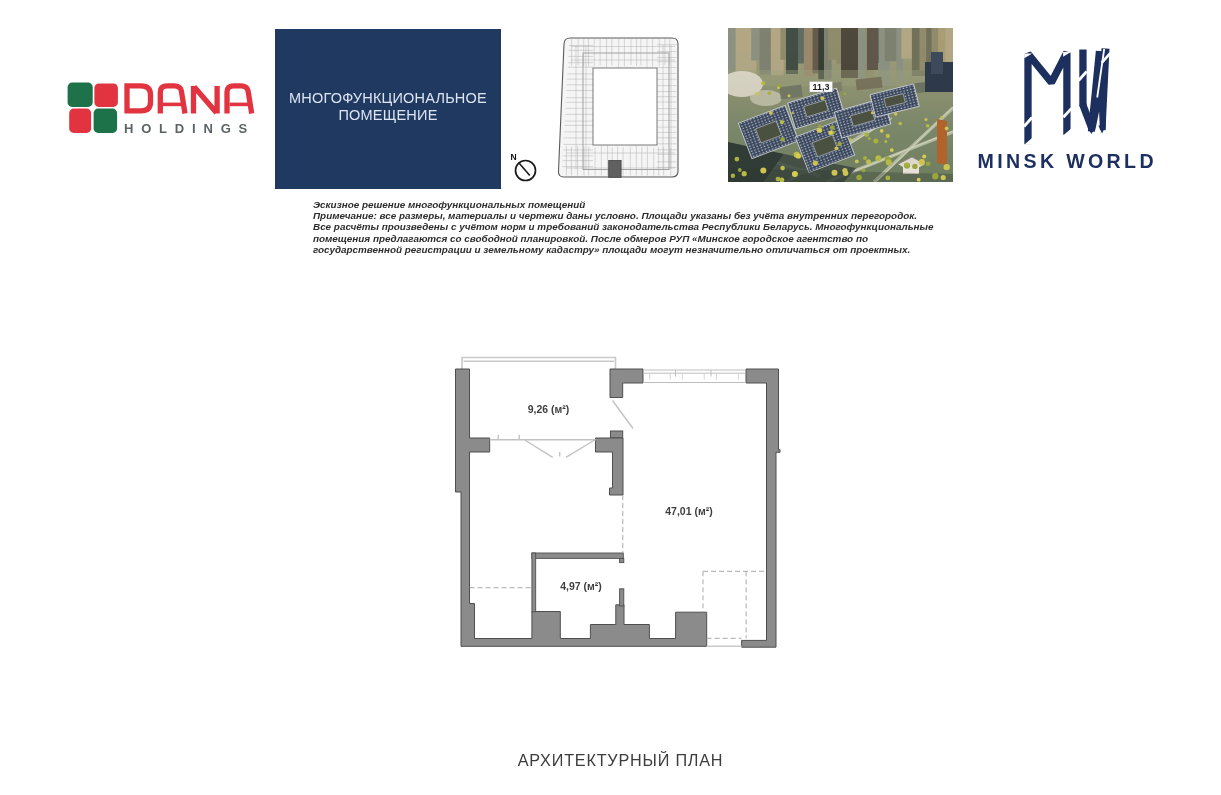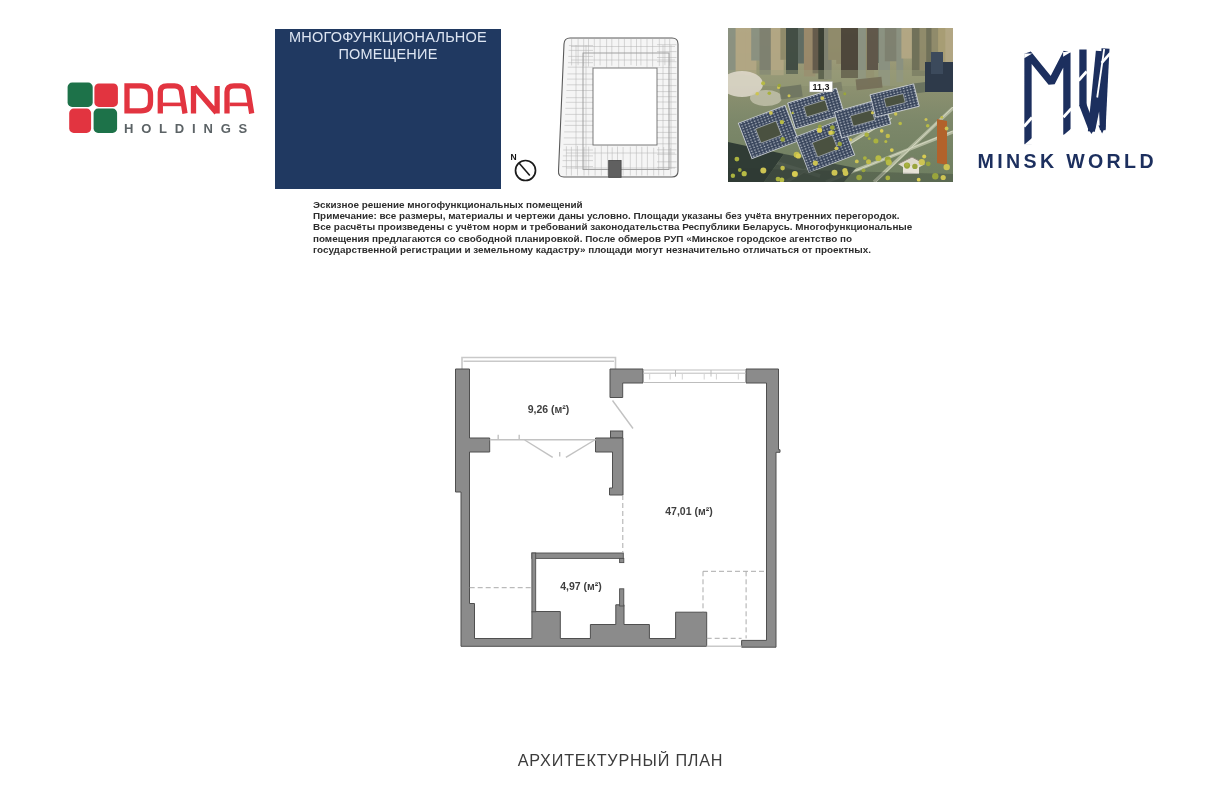--- a/index.html
+++ b/index.html
@@ -30,21 +30,21 @@
     <path d="M95.8,23.4 H115.3"></path>
     <path d="M162.5,23.4 H182"></path>
   </g>
 
   <text x="57" y="51.5" font-size="13" font-weight="bold" letter-spacing="7.8" fill="#5c6366">HOLDINGS</text>
 </svg>
 
 <div class="abs" style="left:275px;top:29px;width:226px;height:160px;background:#203961;
      color:#dde5f2;text-align:center;font-size:14.5px;letter-spacing:0.2px;line-height:17px;">
 
-  <div style="">МНОГОФУНКЦИОНАЛЬНОЕ<br>ПОМЕЩЕНИЕ</div>
+  <div style="padding-top:61px;">МНОГОФУНКЦИОНАЛЬНОЕ<br>ПОМЕЩЕНИЕ</div>
 </div>
 
 <svg class="abs" style="left:510px;top:30px;" width="200" height="155" viewBox="0 0 200 155">
 
   <path d="M60,8 H162 Q168,8 168,14 V141 Q168,147 162,147 H54 Q48,147 48.5,141 L54,14 Q54.3,8 60,8 Z" fill="#f5f5f5" stroke="#5a5a5a" stroke-width="1.1"></path>
   <g stroke="#b3b3b3" stroke-width="0.5" fill="none">
     <line x1="61.6" y1="9.0" x2="61.6" y2="35.5"></line>
     <line x1="68.1" y1="9.0" x2="68.1" y2="35.2"></line>
     <line x1="73.7" y1="9.0" x2="73.7" y2="36.1"></line>
     <line x1="78.5" y1="9.0" x2="78.5" y2="36.5"></line>
@@ -380,21 +380,21 @@
   <g fill="#ffffff">
     <rect x="91.4" y="71.4" width="12" height="2.8" transform="rotate(-48 97.4 72.8)"></rect>
     <rect x="106.6" y="34.6" width="12" height="2.8" transform="rotate(-48 112.6 36)"></rect>
     <rect x="129.5" y="16.6" width="13" height="2.8" transform="rotate(-48 136 18)"></rect>
     <rect x="52" y="80.6" width="12" height="2.8" transform="rotate(-48 58 82)"></rect>
   </g>
 
   <text x="7.5" y="127.6" font-size="19.6" font-weight="bold" letter-spacing="3.35" fill="#1c2f5e">MINSK WORLD</text>
 </svg>
 
-<div class="abs" style="left:313px;top:198.5px;font-size:9.9px;line-height:11.35px;color:#2d2d2d;font-weight:bold;white-space:nowrap;">
+<div class="abs" style="left:313px;top:198.5px;font-size:9.9px;line-height:11.35px;color:#2d2d2d;font-weight:bold;white-space:nowrap;font-style:italic;">
 Эскизное решение многофункциональных помещений<br>
 Примечание: все размеры, материалы и чертежи даны условно. Площади указаны без учёта внутренних перегородок.<br>
 Все расчёты произведены с учётом норм и требований законодательства Республики Беларусь. Многофункциональные<br>
 помещения предлагаются со свободной планировкой. После обмеров РУП «Минское городское агентство по<br>
 государственной регистрации и земельному кадастру» площади могут незначительно отличаться от проектных.
 </div>
 
 <svg class="abs" style="left:440px;top:340px;" width="360" height="320" viewBox="0 0 360 320">
 
   <g fill="none" stroke="#c9c9c9" stroke-width="1.6">

